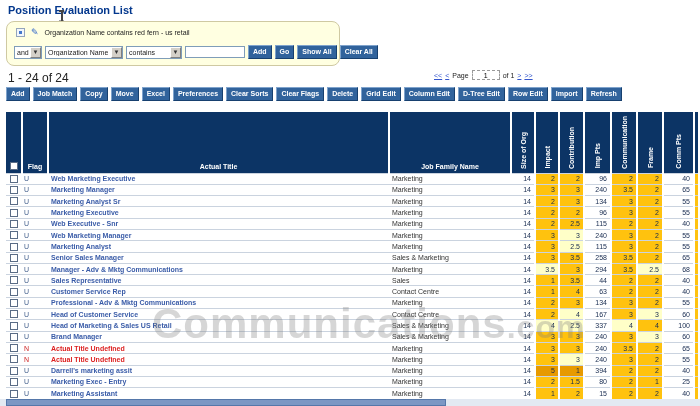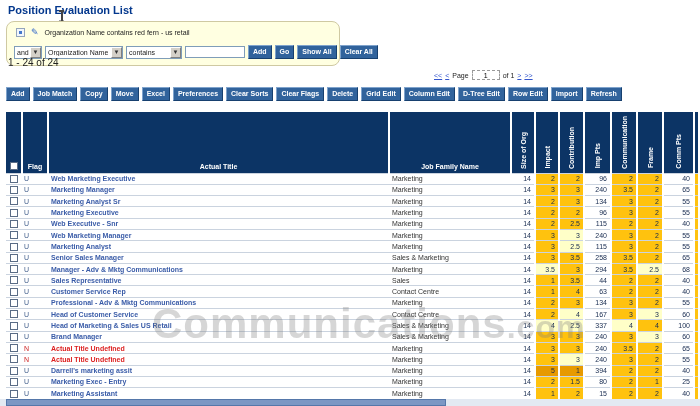--- a/index.html
+++ b/index.html
@@ -29,21 +29,21 @@
   .select .arrow { width:11px; height:11px; background:#D4D0C8; border:1px solid; border-color:#FFF #808080 #808080 #FFF;
     font-size:6px; line-height:9px; text-align:center; color:#333; flex:none; }
   .sel-and { width:28px; } .sel-field { width:78px; } .sel-op { width:56px; }
   .txt-input { width:60px; height:12px; border:1px solid #7F9DB9; background:#fff; font-size:7px; font-family:inherit; padding:0 2px; }
 
   .btn { background:#31639C; color:#fff; font-size:7px; font-weight:bold; line-height:1;
     padding:2px 4px 3px 4px; border:1px solid #17406F; border-top-color:#7FA3CC; border-left-color:#7FA3CC;
     white-space:nowrap; cursor:pointer; }
 
   
-  .record-count { position:absolute; left:8px; top:57px; font-size:10px; color:#222; }
+  .record-count { position:absolute; left:8px; top:71px; font-size:12px; color:#222; }
   .pager { position:absolute; left:434px; top:70px; display:flex; align-items:center; gap:3px; font-size:7px; }
   .pglink { color:#3355CC; text-decoration:underline; cursor:pointer; }
   .page-input { width:28px; height:10px; border:1px dashed #999; text-align:center; font-size:7px; font-family:inherit; background:#fff; padding:0; }
 
   
   .toolbar { position:absolute; left:6px; top:87px; display:flex; gap:3px; }
 
   
   table.grid { position:absolute; left:6px; top:112px; width:692px; border-collapse:collapse; table-layout:fixed; }
   thead th { background:#0C3465; color:#fff; font-weight:bold; font-size:7px;

